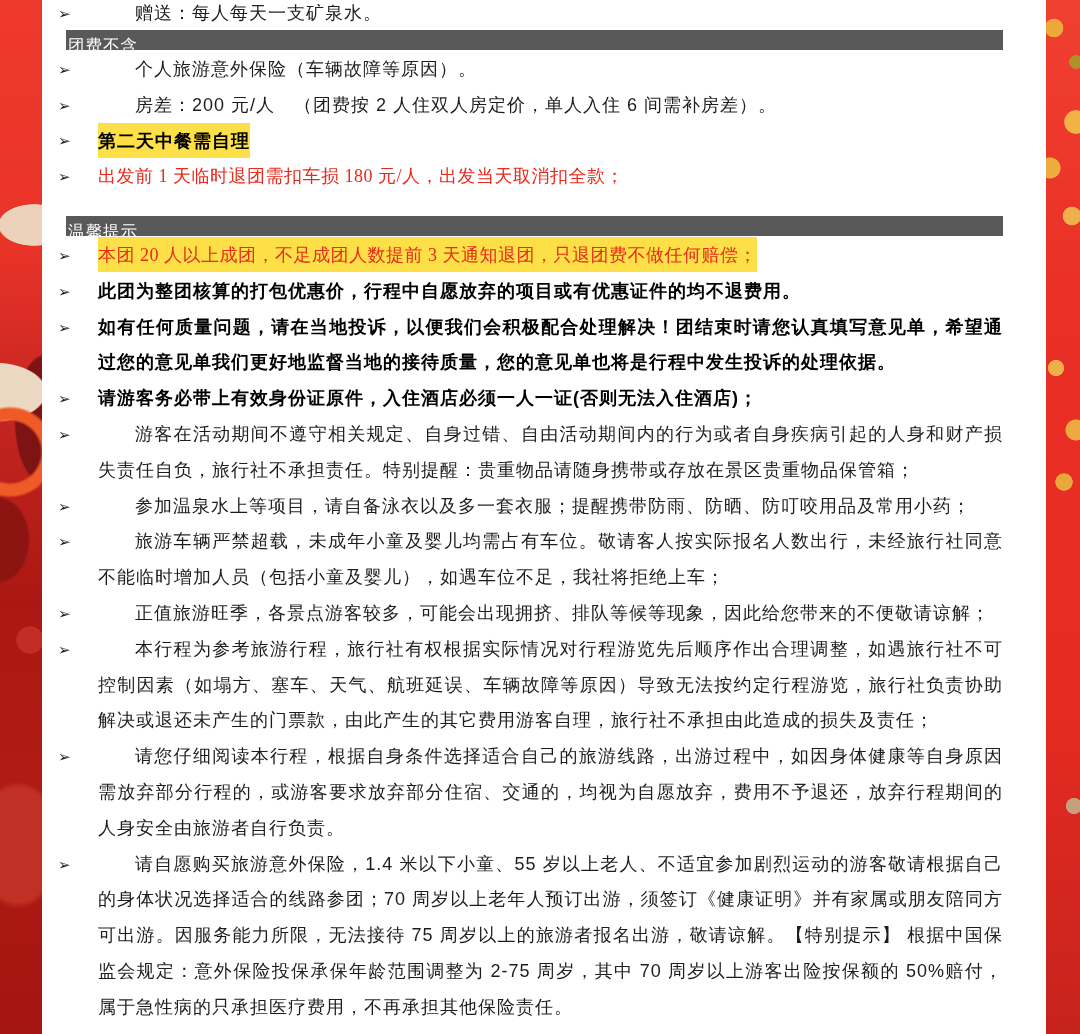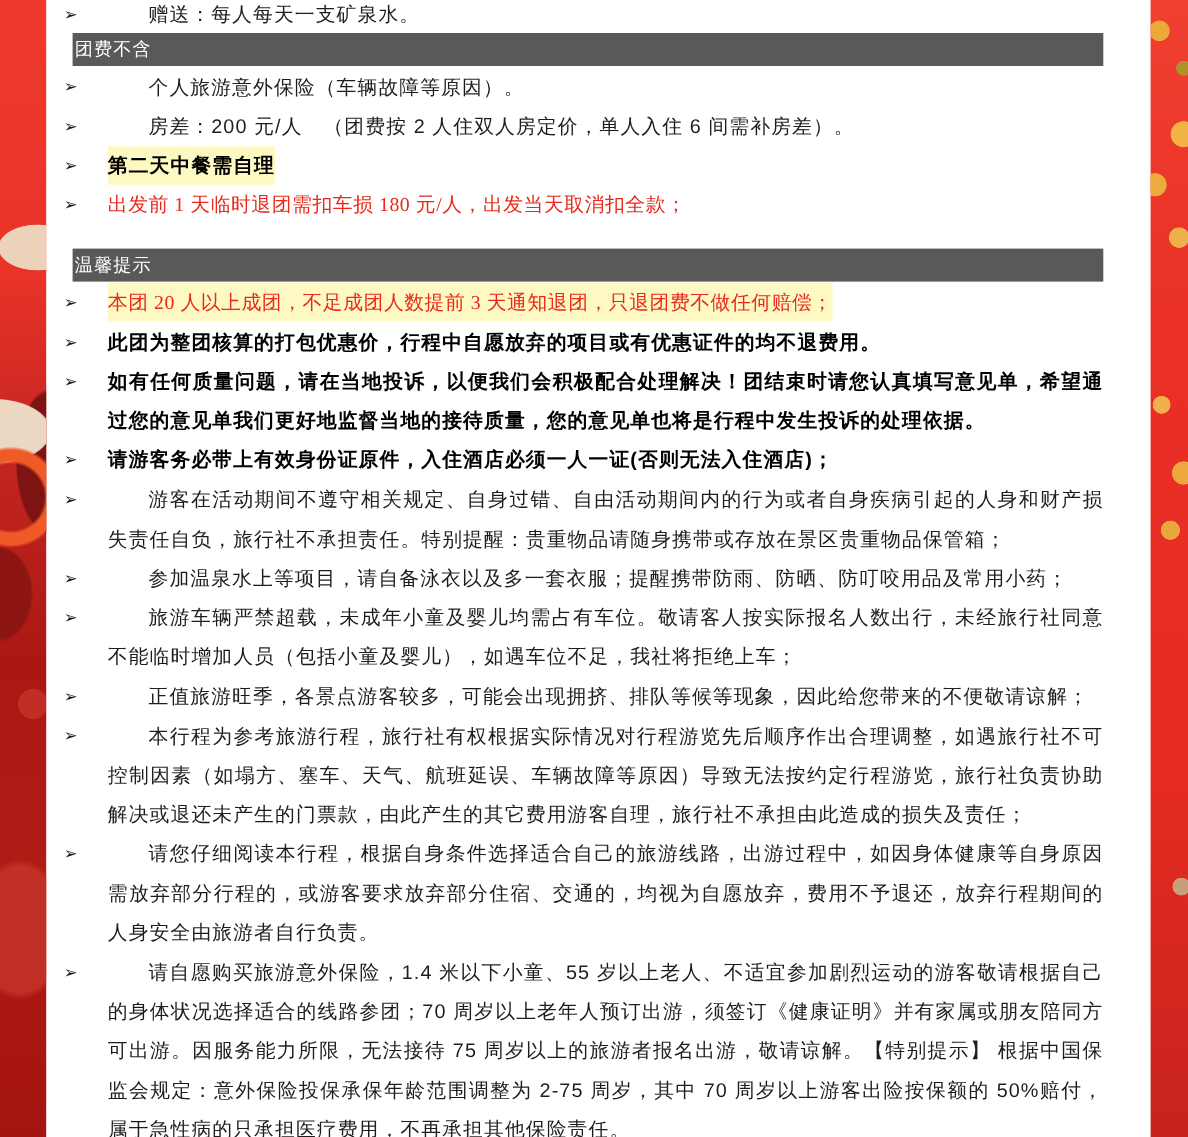--- a/index.html
+++ b/index.html
@@ -41,32 +41,32 @@
     padding:0 43px 0 24px;
     color:#1d1d1d;font-size:18px;line-height:35.8px;letter-spacing:1px;
   }
   .bullet{position:relative;padding-left:32px;text-align:justify;}
   .bullet .arrow{
     position:absolute;left:-8px;top:0;width:24px;
     font-size:15px;letter-spacing:0;color:#1b1b1b;text-align:left;
   }
   .intro{margin-top:-4px;}
   .section-bar{
-    height:30px;line-height:30px;background:#595959;color:#ffffff;
+    height:20px;line-height:30px;background:#595959;color:#ffffff;
     font-size:16.5px;padding-left:2px;letter-spacing:1px;
   }
   .bar-fees{margin:-2px 0 2px 0;}
   .bar-tips{margin:21px 0 2px 0;}
   .t-normal{color:#1d1d1d;margin-left:37px;}
   .t-bold{font-weight:bold;color:#000000;}
   .t-red{
     font-family:"Liberation Serif","DejaVu Serif",serif;
     color:#e8291b;letter-spacing:.5px;
   }
-  .hl{background:#fef9c3;padding:7.5px 0;}
+  .hl{background:#fde047;padding:7.5px 0;}
 </style>
 </head>
 <body>
 
 <div class="page">
   <div class="strip strip-left"></div>
   <div class="strip strip-right"></div>
 
   <div class="doc">
 

